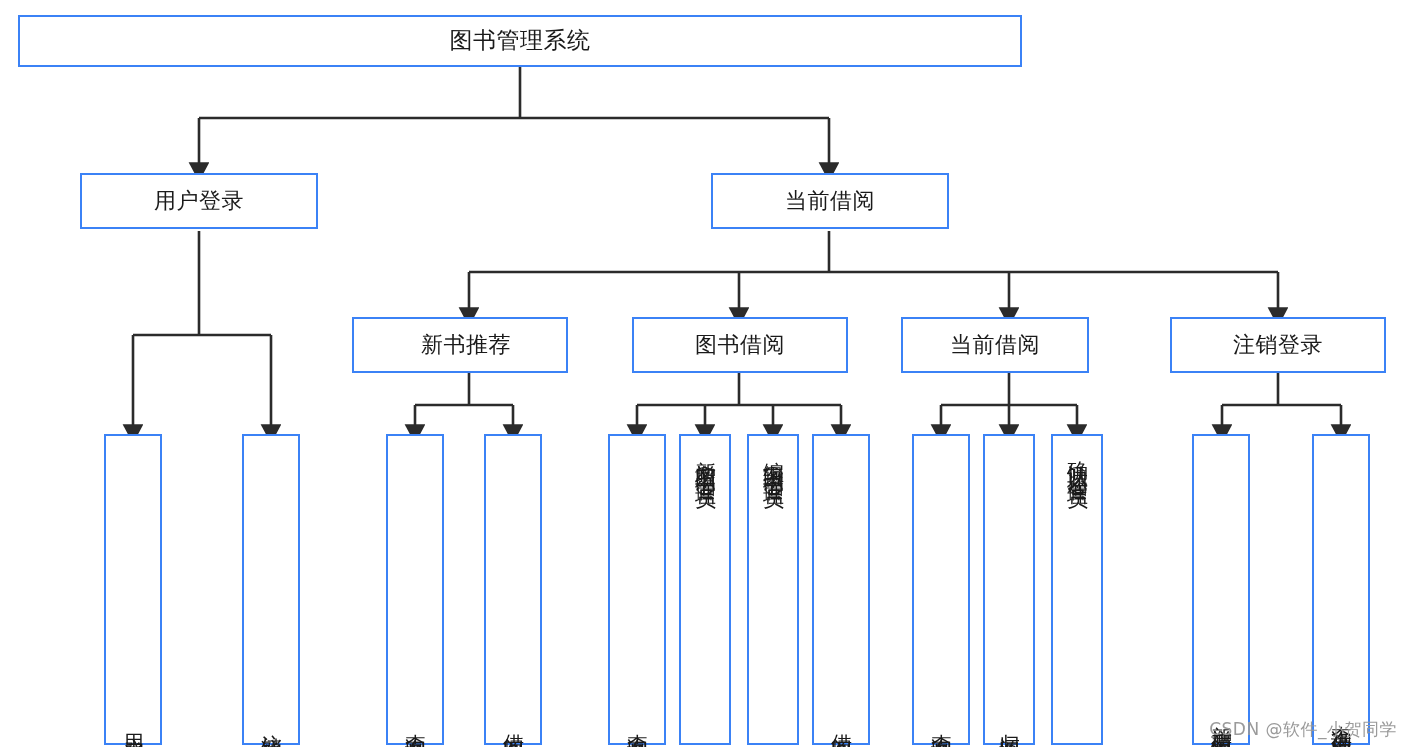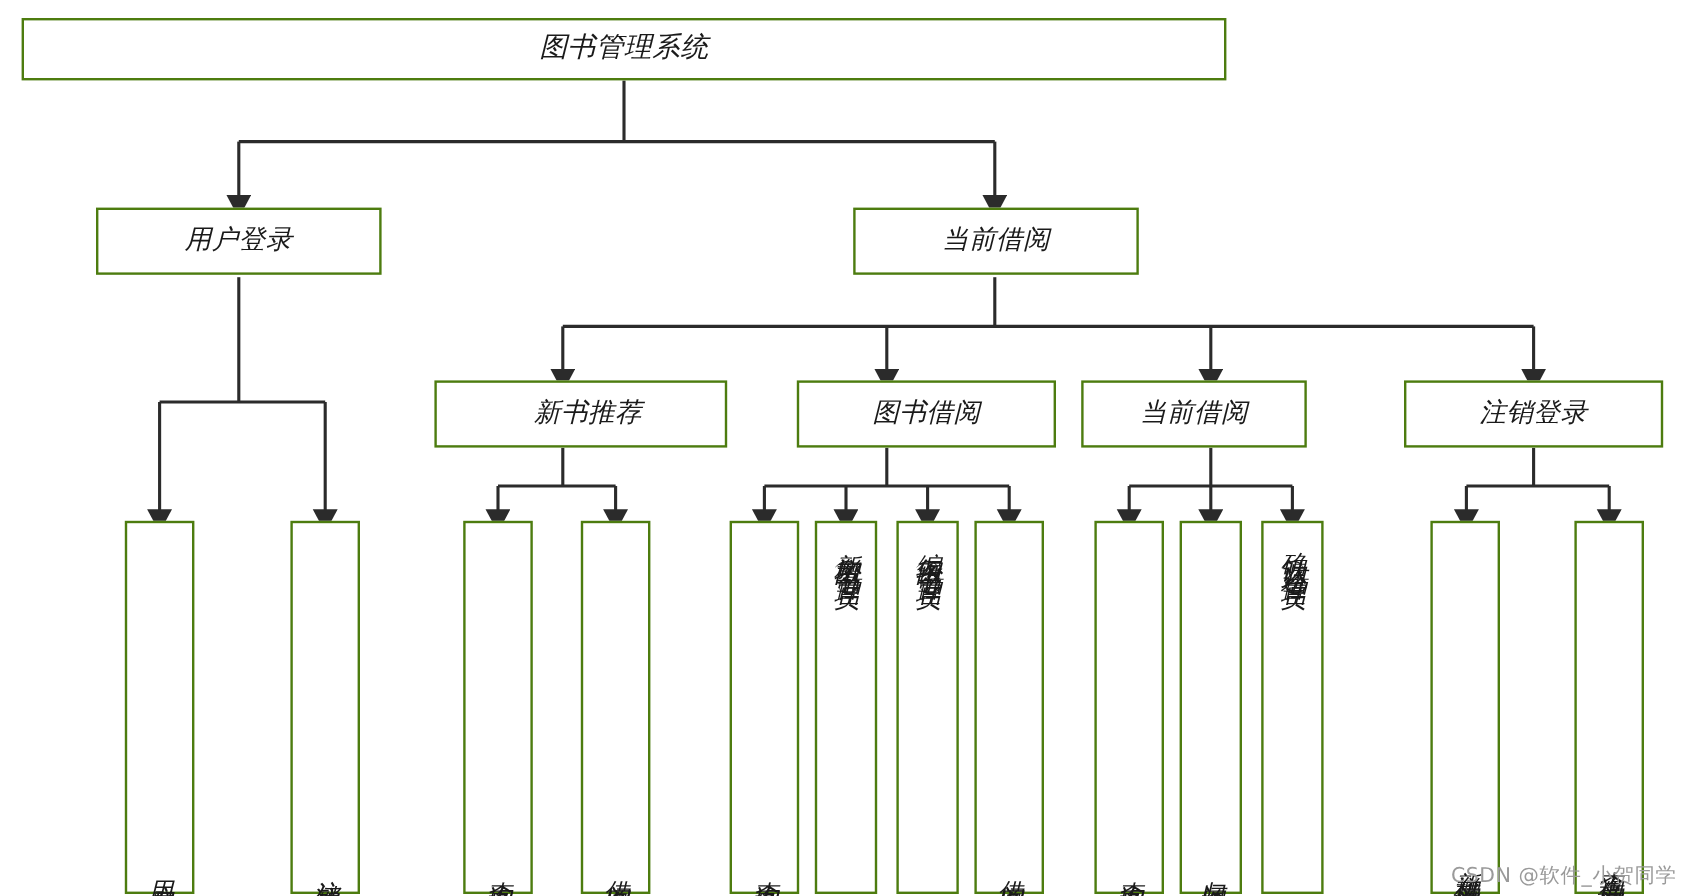--- a/index.html
+++ b/index.html
@@ -23,26 +23,25 @@
     left: 0;
     top: 0;
     width: 1405px;
     height: 747px;
     pointer-events: none;
   }
   .node {
     position: absolute;
     box-sizing: border-box;
     background: #ffffff;
-    border: 2px solid #4d7c0f;
+    border: 2px solid #3b82f6;
     display: flex;
     align-items: center;
     justify-content: center;
     color: #1a1a1a;
-    font-style: italic;
   }
   .node-label {
     display: block;
     text-align: center;
     line-height: 1.12;
     letter-spacing: 0.5px;
   }
   
   .node.root {
     left: 18px;
@@ -158,24 +157,24 @@
     <span class="node-label">图书管理系统</span>
   </div>
 
   <div class="node lvl1" style="left:80px; top:173px; width:238px;">
     <span class="node-label">用户登录</span>
   </div>
   <div class="node lvl1" style="left:711px; top:173px; width:238px;">
     <span class="node-label">当前借阅</span>
   </div>
 
-  <div class="node lvl2" style="left:362px; top:317px; width:244px;padding-left:12px;">
+  <div class="node lvl2" style="left:352px; top:317px; width:216px;padding-left:12px;">
     <span class="node-label">新书推荐</span>
   </div>
-  <div class="node lvl2" style="left:632px; top:317px; width:216px;margin-left:32px;">
+  <div class="node lvl2" style="left:632px; top:317px; width:216px;">
     <span class="node-label">图书借阅</span>
   </div>
   <div class="node lvl2" style="left:901px; top:317px; width:188px;">
     <span class="node-label">当前借阅</span>
   </div>
   <div class="node lvl2" style="left:1170px; top:317px; width:216px;">
     <span class="node-label">注销登录</span>
   </div>
 
   <div class="node leaf" style="left:104px; width:58px;">

